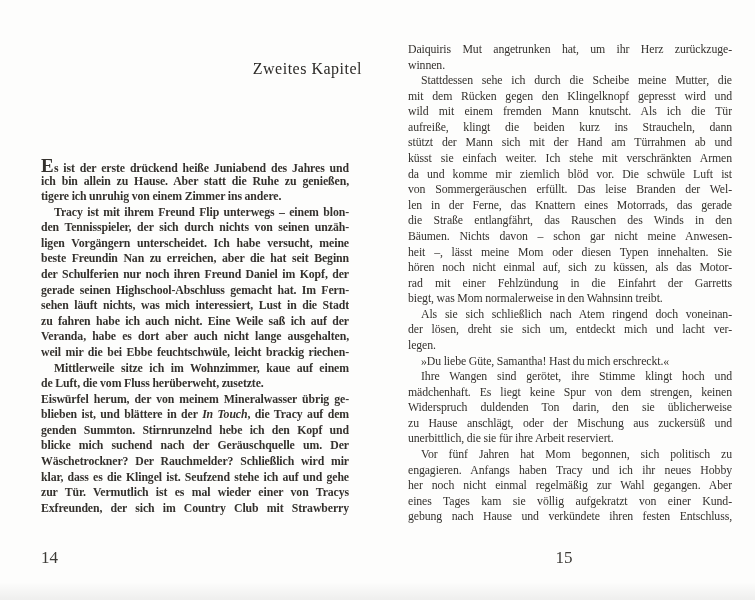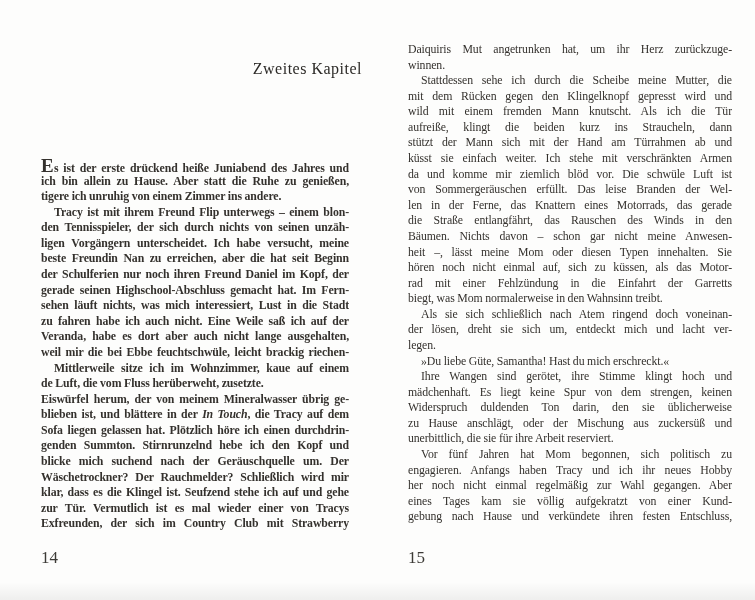--- a/index.html
+++ b/index.html
@@ -55,21 +55,21 @@
   }
   .line .italic { font-style: italic; }
   .page-number {
     position: absolute;
     top: 548px;
     font-family: cursive;
     font-size: 17px;
     color: #3c3a36;
   }
   .page-number-left  { left: 41px; width: 60px; text-align: left; }
-  .page-number-right { left: 408px; width: 312px; text-align: left; }
+  .page-number-right { left: 408px; width: 312px; text-align: center; }
 </style>
 </head>
 <body>
 
 <div class="spread">
 
   <div class="chapter-heading">Zweites Kapitel</div>
 
   <div class="textblock textblock-left">
       <div class="line"><span class="initial">E</span><span>s ist der erste drückend heiße Juniabend des Jahres und</span></div>
@@ -82,21 +82,20 @@
       <div class="line">der Schulferien nur noch ihren Freund Daniel im Kopf, der</div>
       <div class="line">gerade seinen Highschool-Abschluss gemacht hat. Im Fern-</div>
       <div class="line">sehen läuft nichts, was mich interessiert, Lust in die Stadt</div>
       <div class="line">zu fahren habe ich auch nicht. Eine Weile saß ich auf der</div>
       <div class="line">Veranda, habe es dort aber auch nicht lange ausgehalten,</div>
       <div class="line">weil mir die bei Ebbe feuchtschwüle, leicht brackig riechen-</div>
       <div class="line indent">Mittlerweile sitze ich im Wohnzimmer, kaue auf einem</div>
       <div class="line last">de Luft, die vom Fluss herüberweht, zusetzte.</div>
       <div class="line">Eiswürfel herum, der von meinem Mineralwasser übrig ge-</div>
       <div class="line"><span>blieben ist, und blättere in der </span><span class="italic">In Touch</span><span>, die Tracy auf dem</span></div>
-      <div class="line">Sofa liegen gelassen hat. Plötzlich höre ich einen durchdrin-</div>
       <div class="line">genden Summton. Stirnrunzelnd hebe ich den Kopf und</div>
       <div class="line">blicke mich suchend nach der Geräuschquelle um. Der</div>
       <div class="line">Wäschetrockner? Der Rauchmelder? Schließlich wird mir</div>
       <div class="line">klar, dass es die Klingel ist. Seufzend stehe ich auf und gehe</div>
       <div class="line">zur Tür. Vermutlich ist es mal wieder einer von Tracys</div>
       <div class="line">Exfreunden, der sich im Country Club mit Strawberry</div>
     </div>
 
   <div class="textblock textblock-right">
       <div class="line">Daiquiris Mut angetrunken hat, um ihr Herz zurückzuge-</div>

